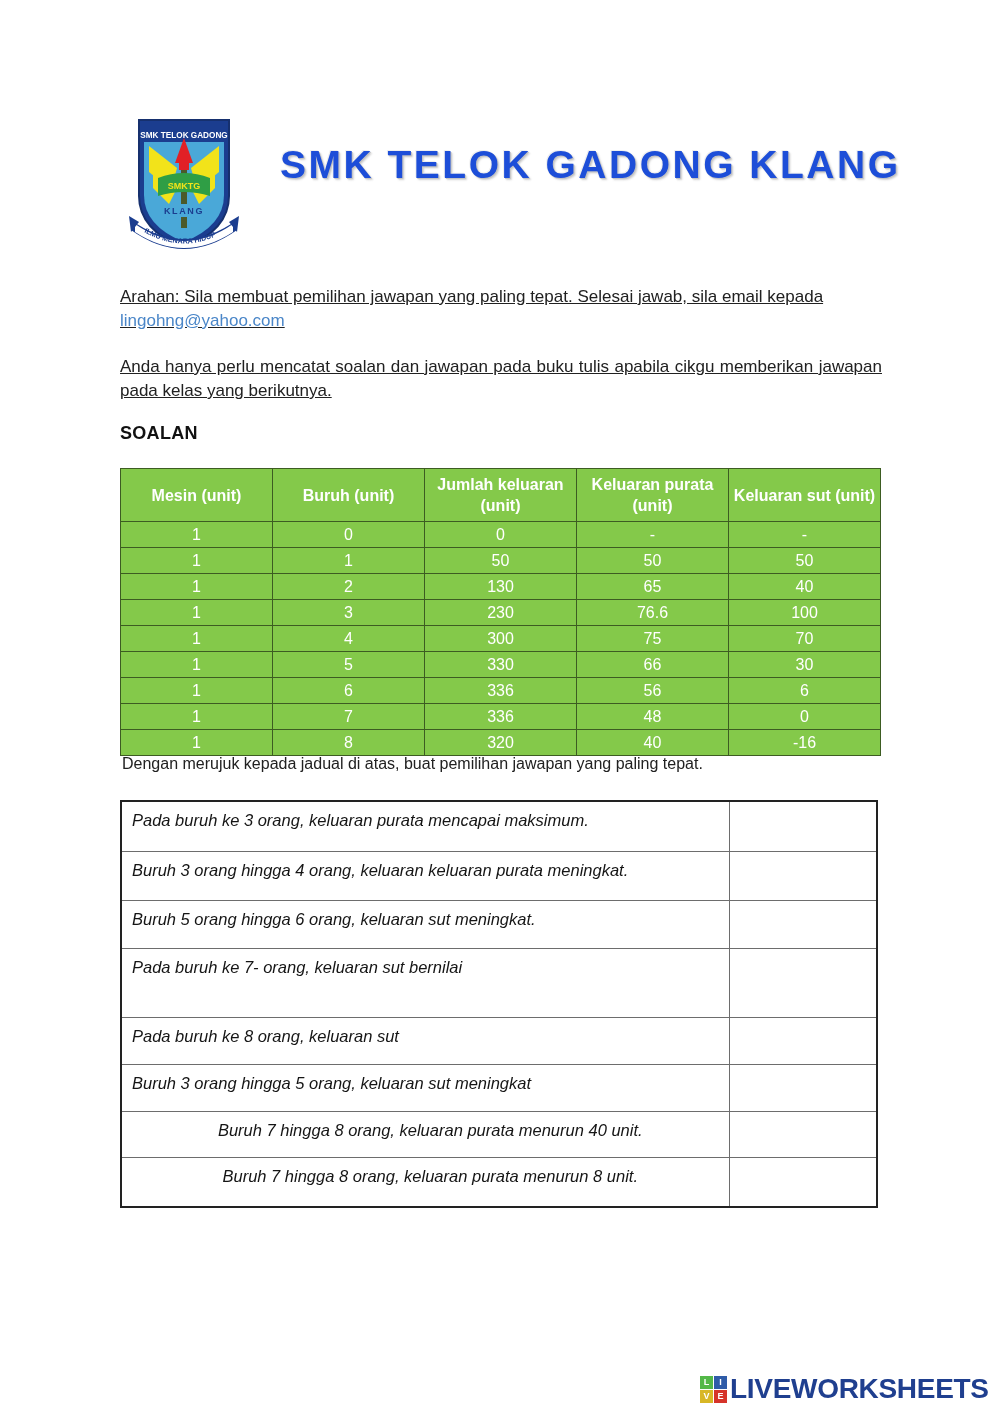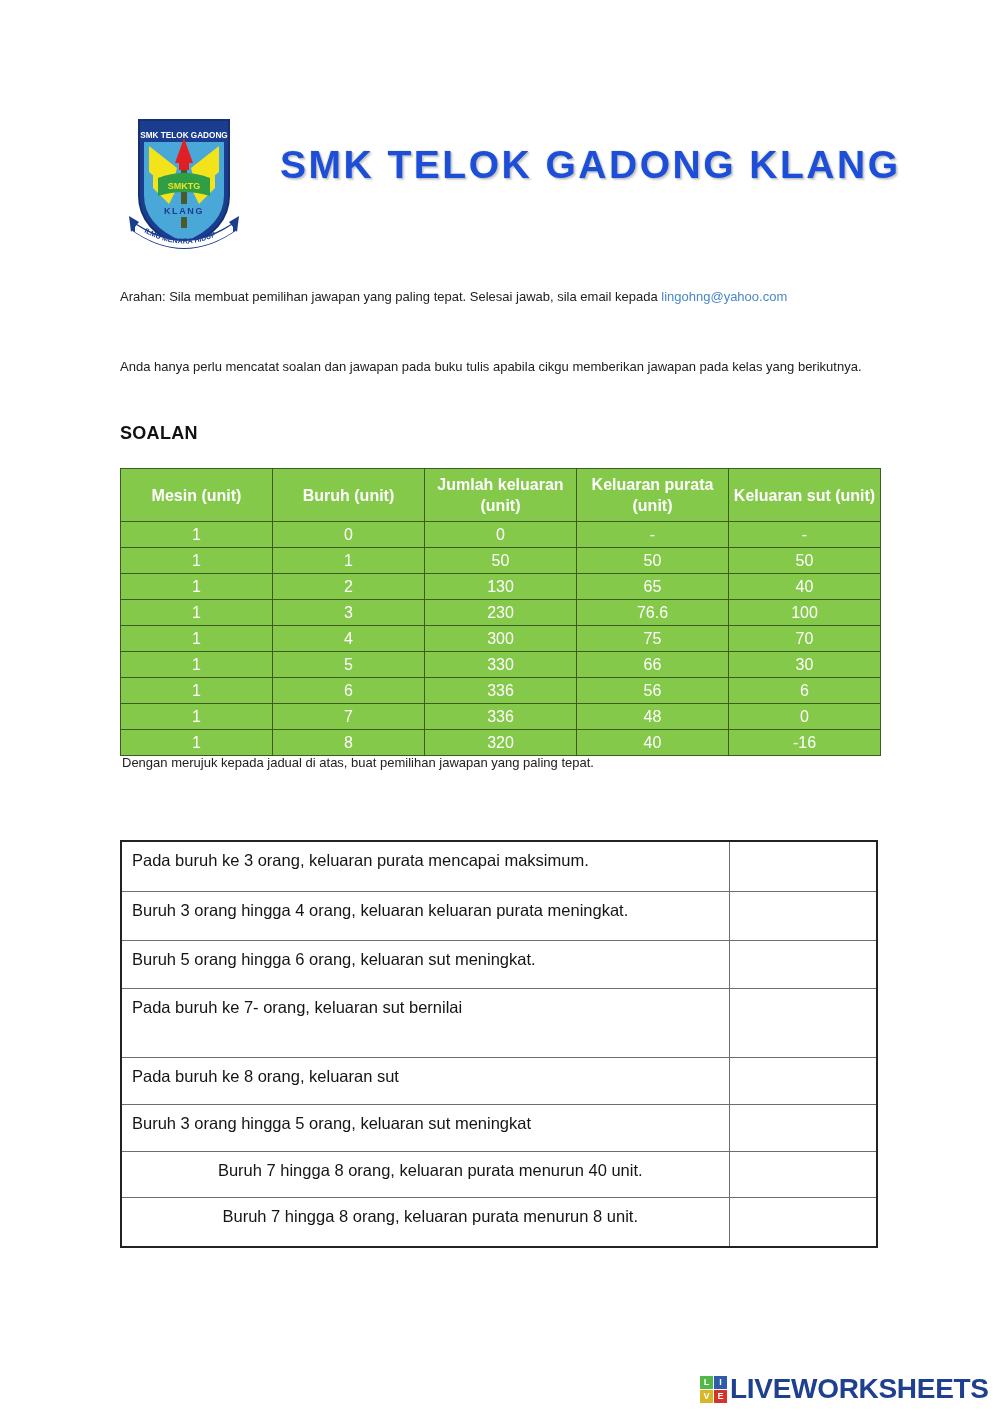--- a/index.html
+++ b/index.html
@@ -45,23 +45,24 @@
        2px 2px 2px rgba(150,150,150,0.45);
     white-space: nowrap;
     font-family: "Liberation Sans", sans-serif;
   }
 
   
   .instr {
     position: absolute;
     left: 120px;
     width: 762px;
-    font-size: 13px;
+    font-size: 17px;
     line-height: 24px;
     color: #212121;
+    text-decoration: underline;
   }
   #instr1 { top: 285px; }
   #instr2 { top: 355px; text-align: justify; }
   .mail-link {
     color: #4a86c8;
     text-decoration: none;
   }
 
   .section-title {
     position: absolute;
@@ -106,32 +107,33 @@
   .col-b { width: 152px; }
   .col-c { width: 152px; }
   .col-d { width: 152px; }
   .col-e { width: 152px; }
 
   
   .ref-line {
     position: absolute;
     left: 122px;
     top: 755px;
-    font-size: 13px;
+    font-size: 16px;
     color: #212121;
   }
 
   
   .q-table {
     position: absolute;
     left: 120px;
-    top: 840px;
+    top: 800px;
     width: 758px;
     border-collapse: collapse;
     table-layout: fixed;
+    font-style: italic;
   }
   .q-table td {
     border: 1px solid #6d6d6d;
     vertical-align: top;
     background: #ffffff;
     padding: 0;
   }
   .q-table td.q-text {
     width: 608px;
     padding: 7px 0 0 10px;

